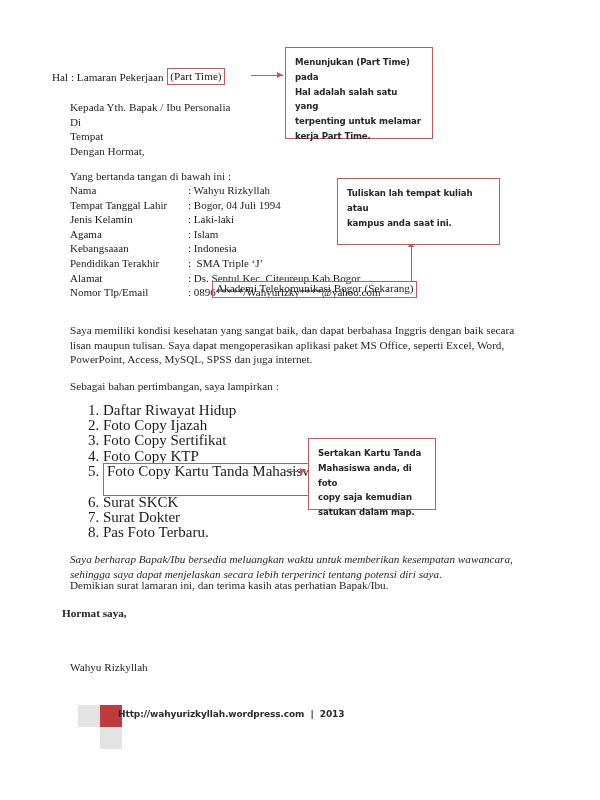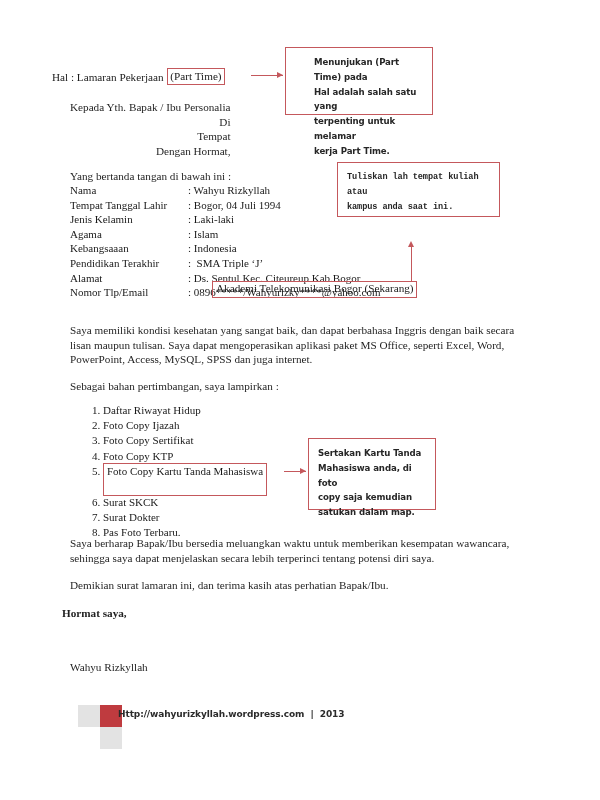--- a/index.html
+++ b/index.html
@@ -20,21 +20,20 @@
     overflow: hidden;
   }
 
   .blk {
     position: absolute;
     font-family: "Liberation Serif", "DejaVu Serif", serif;
     font-size: 11.2px;
     line-height: 14.6px;
     color: #1f1f1f;
     white-space: pre;
-    text-align: right;
   }
   .para {
     position: absolute;
     font-family: "Liberation Serif", "DejaVu Serif", serif;
     font-size: 11.2px;
     line-height: 14.6px;
     color: #1f1f1f;
     text-align: left;
   }
 
@@ -88,21 +87,21 @@
     white-space: pre;
   }
 
   
   ol.attach {
     position: absolute;
     left: 75px;
     top: 403px;
     margin: 0;
     padding: 0 0 0 28px;
-    font-size: 11px;
+    font-size: 15px;
     line-height: 15.2px;
   }
   ol.attach li {
     padding: 0;
     margin: 0;
     white-space: pre;
   }
   ol.attach li .inner-box {
     display: inline-block;
     border: 1px solid #c4585c;
@@ -194,21 +193,21 @@
   <div class="subject-row">
     <span class="subject-label">Hal : Lamaran Pekerjaan </span>
     <span class="boxed">(Part Time)</span>
   </div>
 
   <div class="conn">
     <div class="conn-line-h" style="left:251px; top:75px; width:32px;"></div>
     <div class="arrow-right" style="left:277px; top:71.5px;"></div>
   </div>
 
-  <div class="callout" style="left:285px; top:47px; width:148px; height:68px;padding-left:19px;">
+  <div class="callout" style="left:285px; top:47px; width:148px; height:92px;">
     <span class="ctext">Menunjukan (Part Time) pada
 Hal adalah salah satu yang
 terpenting untuk melamar
 kerja Part Time.</span>
   </div>
 
   <div class="blk" style="left:70px; top:100px;">Kepada Yth. Bapak / Ibu Personalia
 Di
 Tempat
 Dengan Hormat,</div>
@@ -256,21 +255,21 @@
     </tbody>
   </table>
 
   <div class="edu-box">Akademi Telekomunikasi Bogor (Sekarang)</div>
 
   <div class="conn">
     <div class="conn-line-v" style="left:411px; top:243px; height:38px;"></div>
     <div class="arrow-up" style="left:407.5px; top:241px;"></div>
   </div>
 
-  <div class="callout" style="left:337px; top:162px; width:163px; height:55px;font-family:Liberation Mono, monospace;">
+  <div class="callout" style="left:337px; top:178px; width:163px; height:67px;">
     <span class="ctext">Tuliskan lah tempat kuliah atau
 kampus anda saat ini.</span>
   </div>
 
   <div class="para" style="left:70px; top:323px; width:462px;">Saya memiliki kondisi kesehatan yang sangat baik, dan dapat berbahasa Inggris dengan baik secara lisan maupun tulisan. Saya dapat mengoperasikan aplikasi paket MS Office, seperti Excel, Word, PowerPoint, Access, MySQL, SPSS dan juga internet.</div>
 
   <div class="blk" style="left:70px; top:379px;">Sebagai bahan pertimbangan, saya lampirkan :</div>
 
   <ol class="attach">
     <li><span>Daftar Riwayat Hidup</span></li>
@@ -288,21 +287,21 @@
     <div class="arrow-right" style="left:300px; top:467.5px;"></div>
   </div>
 
   <div class="callout" style="left:308px; top:438px; width:128px; height:72px;">
     <span class="ctext">Sertakan Kartu Tanda
 Mahasiswa anda, di foto
 copy saja kemudian
 satukan dalam map.</span>
   </div>
 
-  <div class="para" style="left:70px; top:536px; width:462px;">Saya berharap Bapak/Ibu bersedia meluangkan waktu untuk memberikan kesempatan wawancara, sehingga saya dapat menjelaskan secara lebih terperinci tentang potensi diri saya.</div>
+  <div class="para" style="left:70px; top:552px; width:462px;font-style:italic;">Saya berharap Bapak/Ibu bersedia meluangkan waktu untuk memberikan kesempatan wawancara, sehingga saya dapat menjelaskan secara lebih terperinci tentang potensi diri saya.</div>
 
   <div class="blk" style="left:70px; top:578px;">Demikian surat lamaran ini, dan terima kasih atas perhatian Bapak/Ibu.</div>
 
   <div class="blk" style="left:62px; top:606px;font-weight:bold;">Hormat saya,</div>
 
   <div class="blk" style="left:70px; top:660px;">Wahyu Rizkyllah</div>
 
   <div class="footer">
     <div class="sq sq-a"></div>
     <div class="sq sq-b"></div>

